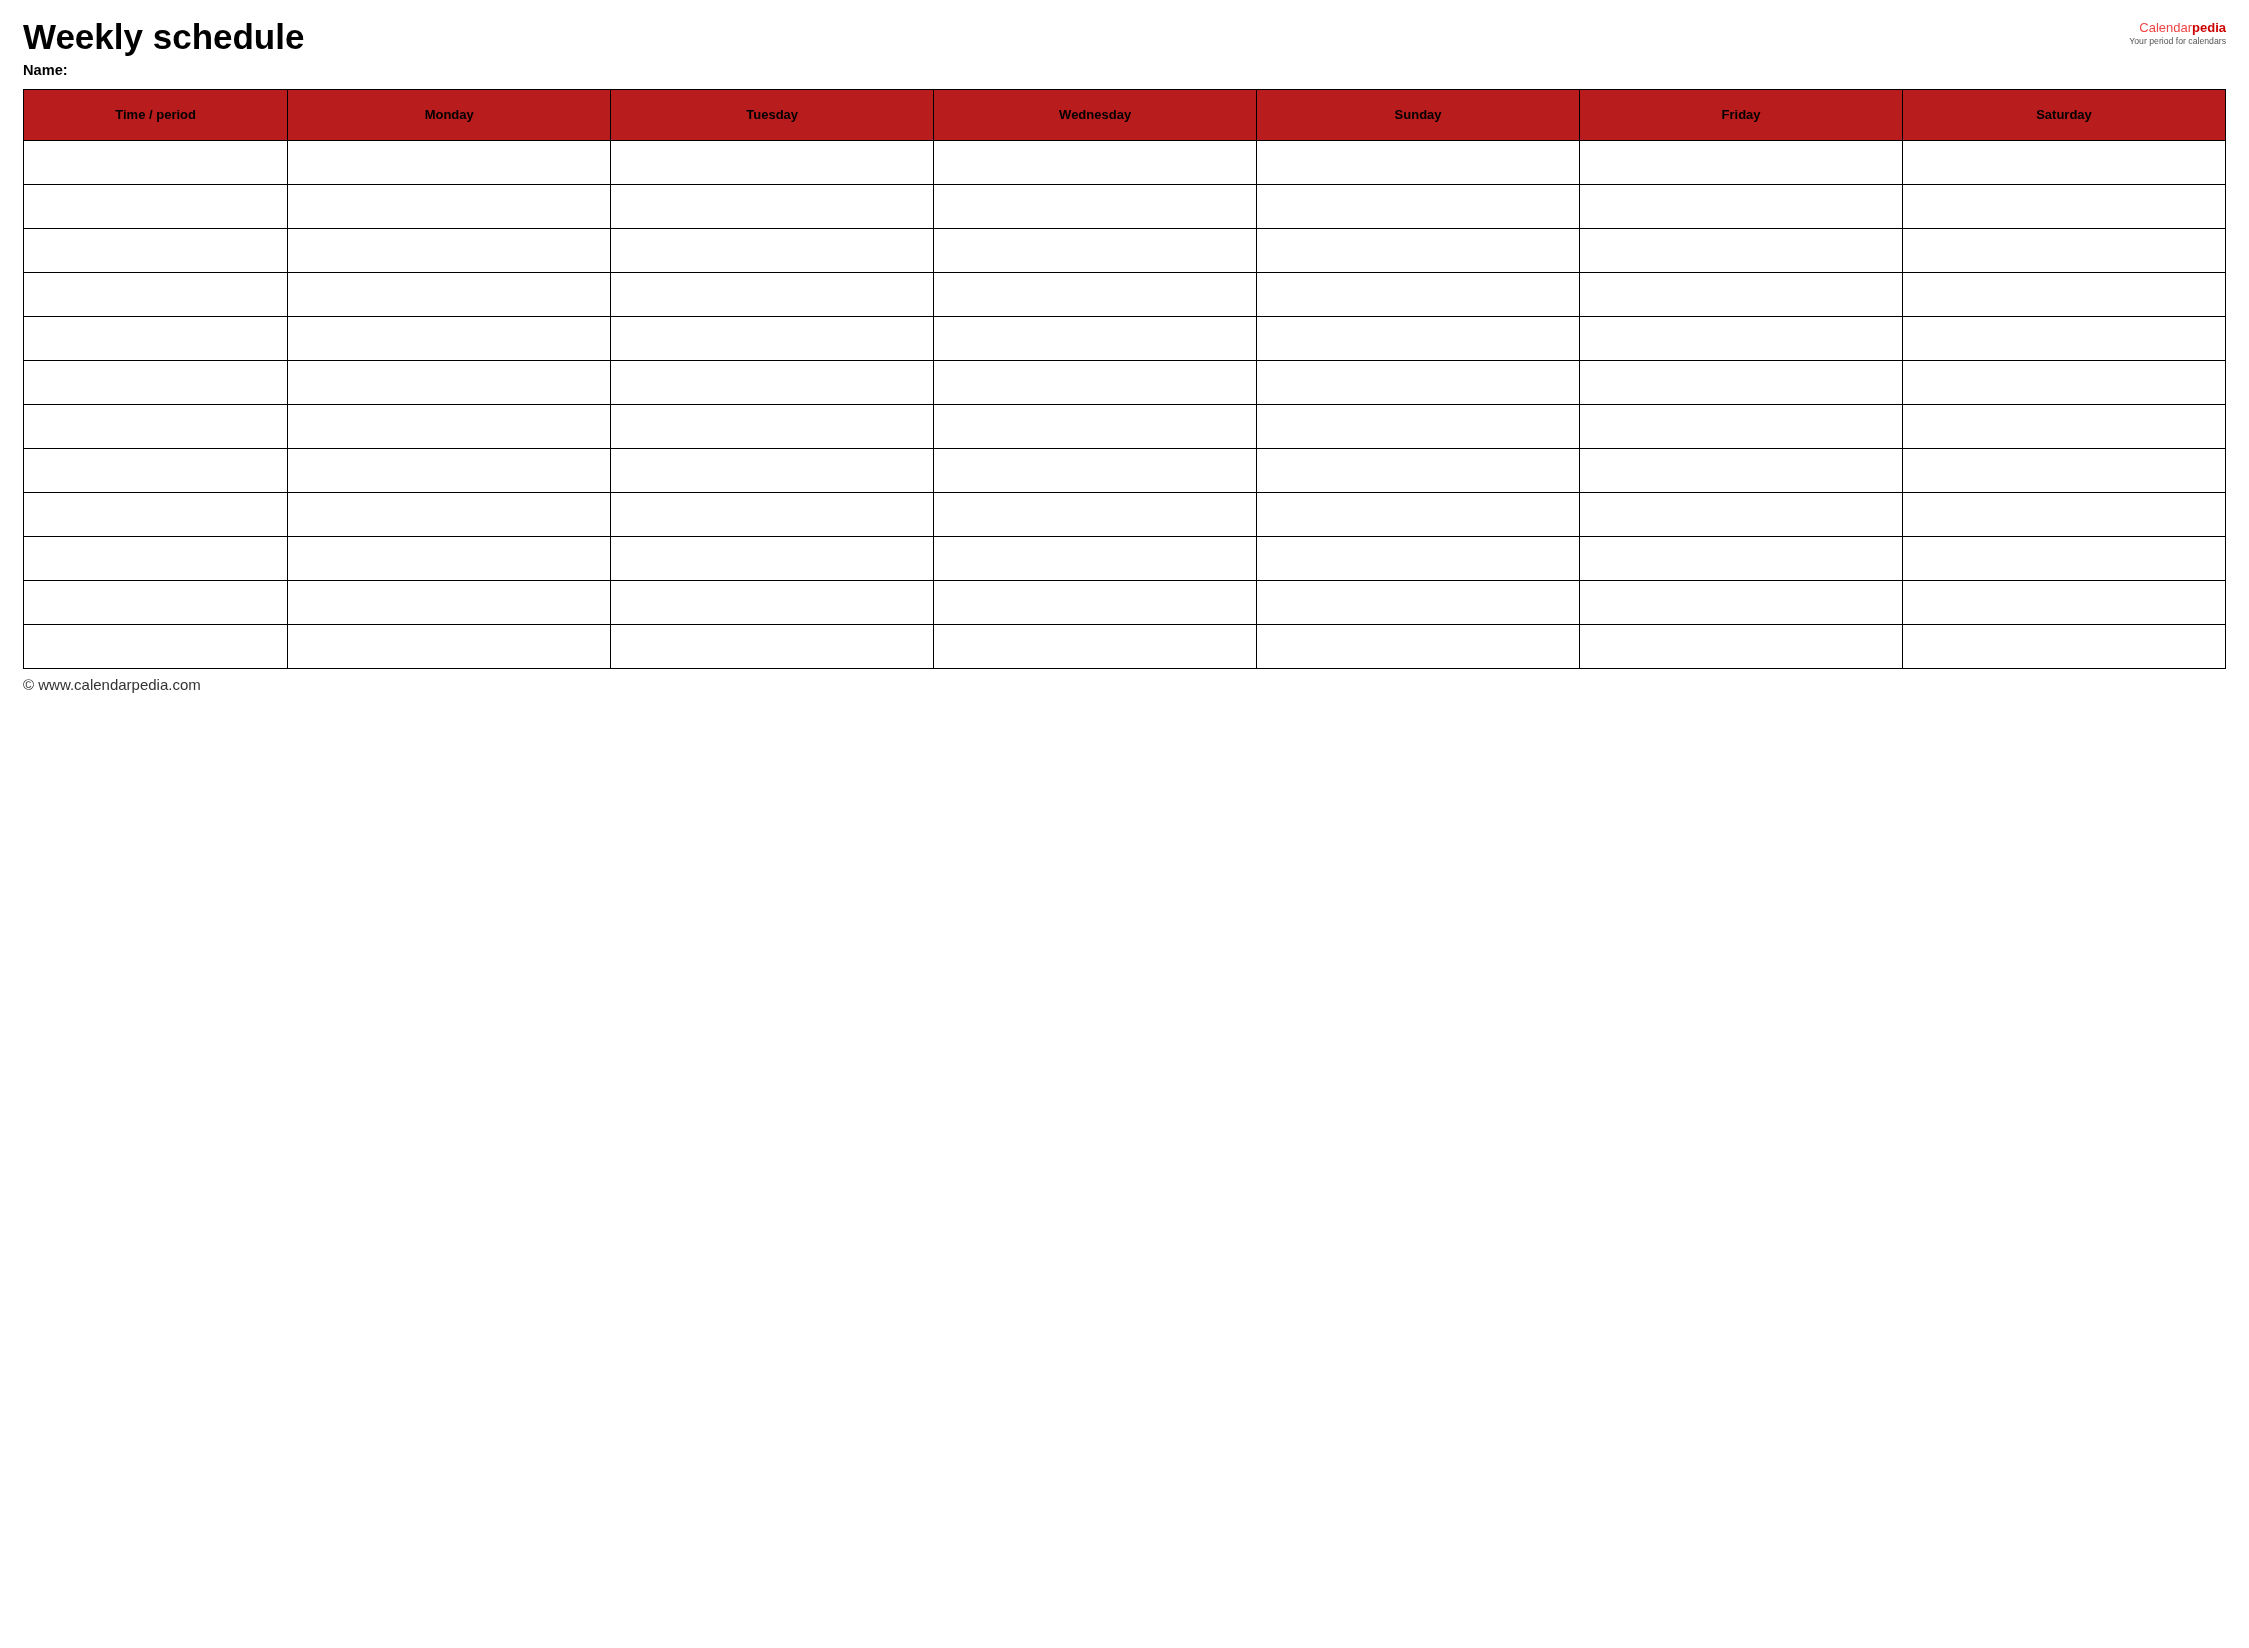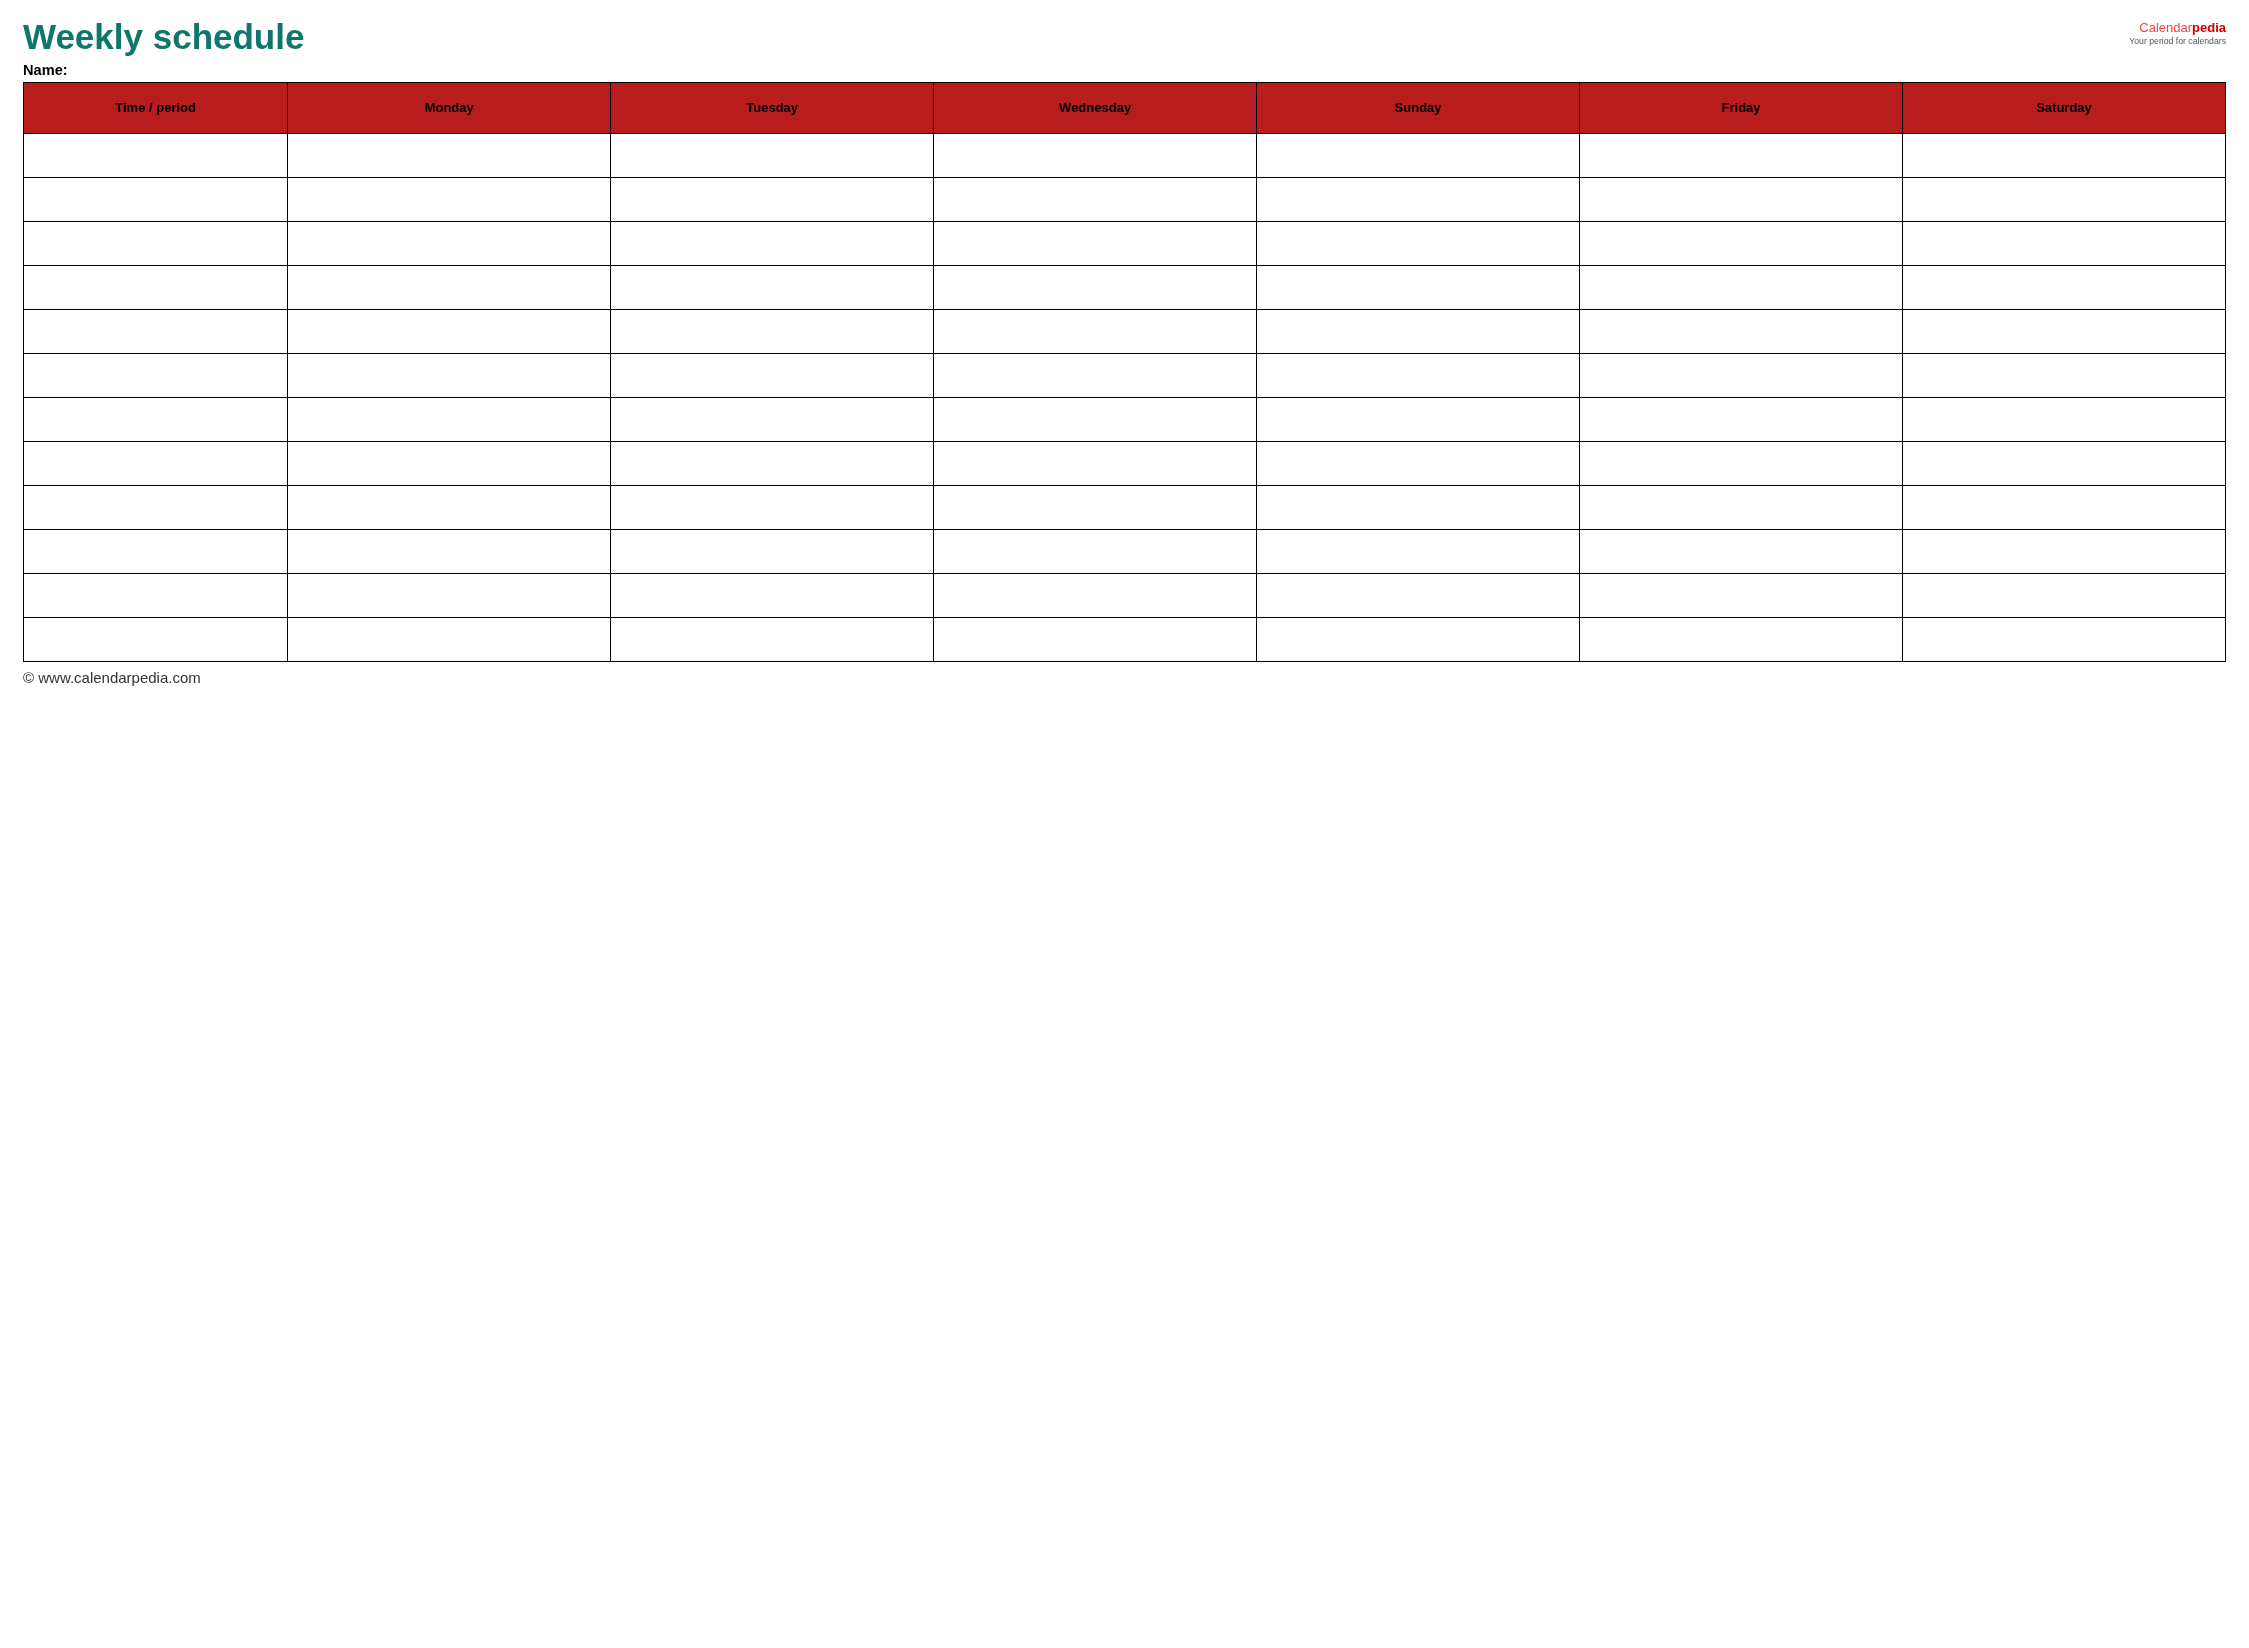--- a/index.html
+++ b/index.html
@@ -17,21 +17,21 @@
     .header {
       display: flex;
       justify-content: space-between;
       align-items: flex-start;
       margin-bottom: 5.8px;
     }
 
     .title {
       font-size: 35px;
       font-weight: bold;
-      color: #0f766e;
+      color: #000000;
       line-height: 1.1;
     }
 
     .logo-container {
       text-align: right;
       margin-top: 2.9px;
     }
 
     .logo-text {
       font-size: 13px;
@@ -52,21 +52,21 @@
 
     .logo-subtitle {
       font-size: 8.7px;
       color: #555555;
     }
 
     .name-label {
       font-size: 14.6px;
       font-weight: bold;
       color: #000000;
-      margin-bottom: 4px;
+      margin-bottom: 11px;
     }
 
     .schedule-table {
       width: 100%;
       border-collapse: collapse;
       border: 1.5px solid #000000;
     }
 
     .schedule-table th,
     .schedule-table td {

